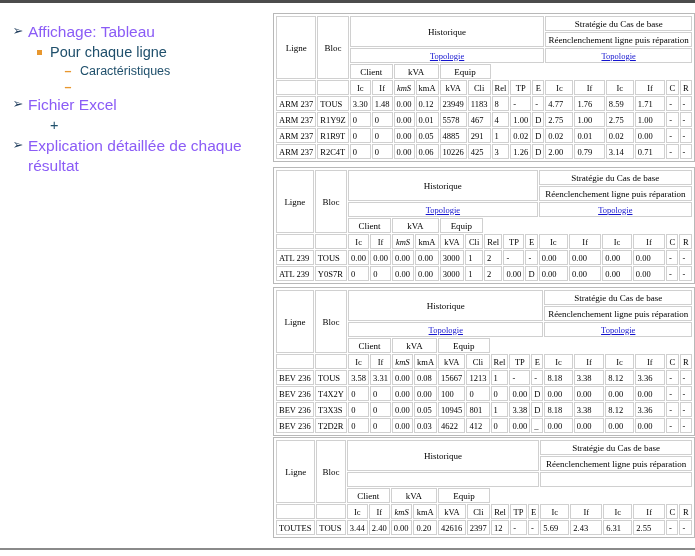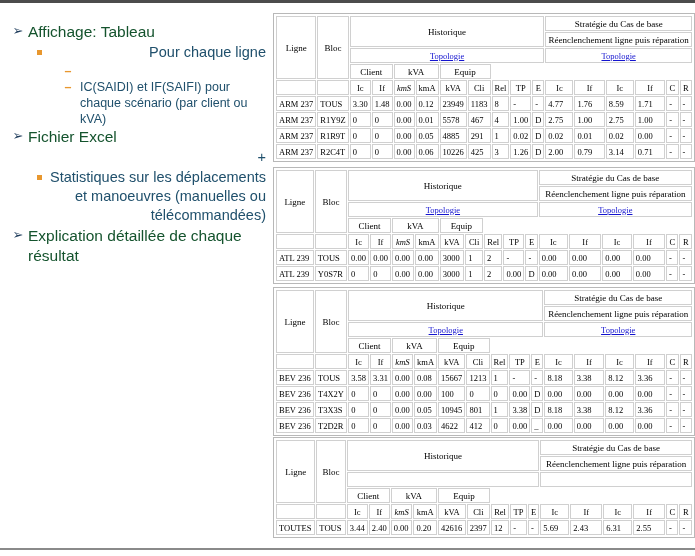--- a/index.html
+++ b/index.html
@@ -57,21 +57,21 @@
     margin-bottom: 1px;
     font-size: 15.5px;
     line-height: 1.30;
   }
   .lv1 .mk {
     width: 20px;
     color: #1f3d5c;
     font-size: 13px;
     line-height: 1.45;
   }
-  .lv1 .tx { color: #14532d; }
+  .lv1 .tx { color: #8b5cf6; }
 
   
   .lv2 {
     margin-bottom: 1px;
     font-size: 14.5px;
     line-height: 1.30;
   }
   .lv2 .mk {
     width: 22px;
     padding-top: 7px;
@@ -91,21 +91,21 @@
   }
   .lv3 .mk {
     width: 24px;
     color: #e8972e;
     font-size: 12.5px;
     font-weight: bold;
   }
   .lv3 .tx { color: #20506c; }
 
   .indent1 { margin-left: 0px; }
-  .indent2 { margin-left: 20px; text-align: right; }
+  .indent2 { margin-left: 20px; }
   .indent3 { margin-left: 48px; }
 
   
   .tbl-wrap {
     position: absolute;
     background: #ffffff;
   }
   table.grid {
     border-collapse: separate;
     border-spacing: 1px;
@@ -158,38 +158,32 @@
         <div class="tx">Affichage: Tableau</div>
       </div>
       <div class="ol lv2 indent2">
         <div class="mk">
           <span class="sq"></span>
         </div>
         <div class="tx">Pour chaque ligne</div>
       </div>
       <div class="ol lv3 indent3">
         <div class="mk">–</div>
+        <div class="tx">Caractéristiques</div>
       </div>
       <div class="ol lv3 indent3">
         <div class="mk">–</div>
-        <div class="tx">IC(SAIDI) et IF(SAIFI) pour chaque scénario (par client ou kVA)</div>
       </div>
       <div class="ol lv1 indent1">
         <div class="mk">➢</div>
         <div class="tx">Fichier Excel</div>
       </div>
       <div class="ol lv2 indent2">
         <div class="mk"></div>
         <div class="tx">+</div>
-      </div>
-      <div class="ol lv2 indent2">
-        <div class="mk">
-          <span class="sq"></span>
-        </div>
-        <div class="tx">Statistiques sur les déplacements et manoeuvres (manuelles ou télécommandées)</div>
       </div>
       <div class="ol lv1 indent1">
         <div class="mk">➢</div>
         <div class="tx">Explication détaillée de chaque résultat</div>
       </div>
     </div>
 
   <div class="tbl-wrap" style="left:273px; top:13px;" id="slot-0"><div class="outer-frame"><table class="grid">
           <colgroup>
             <col style="width: 45px;">

